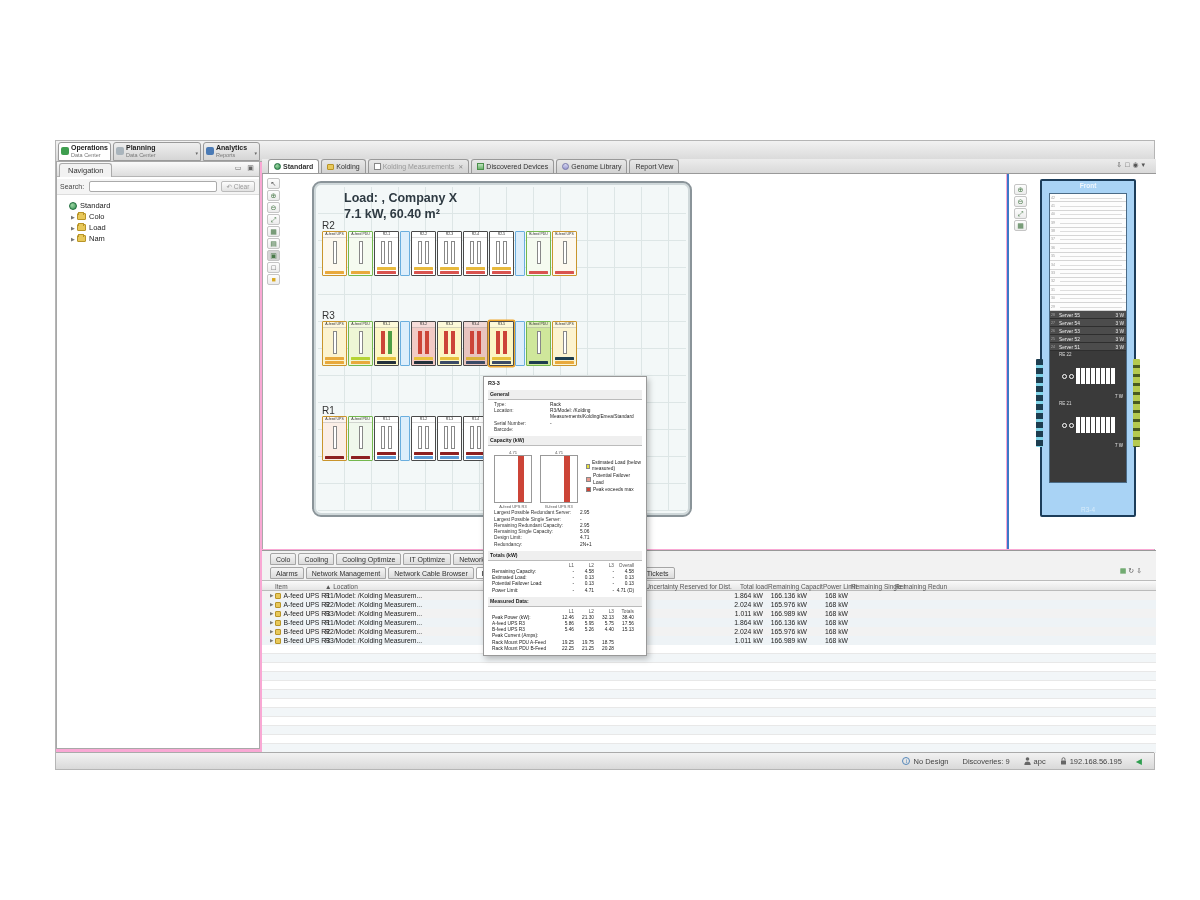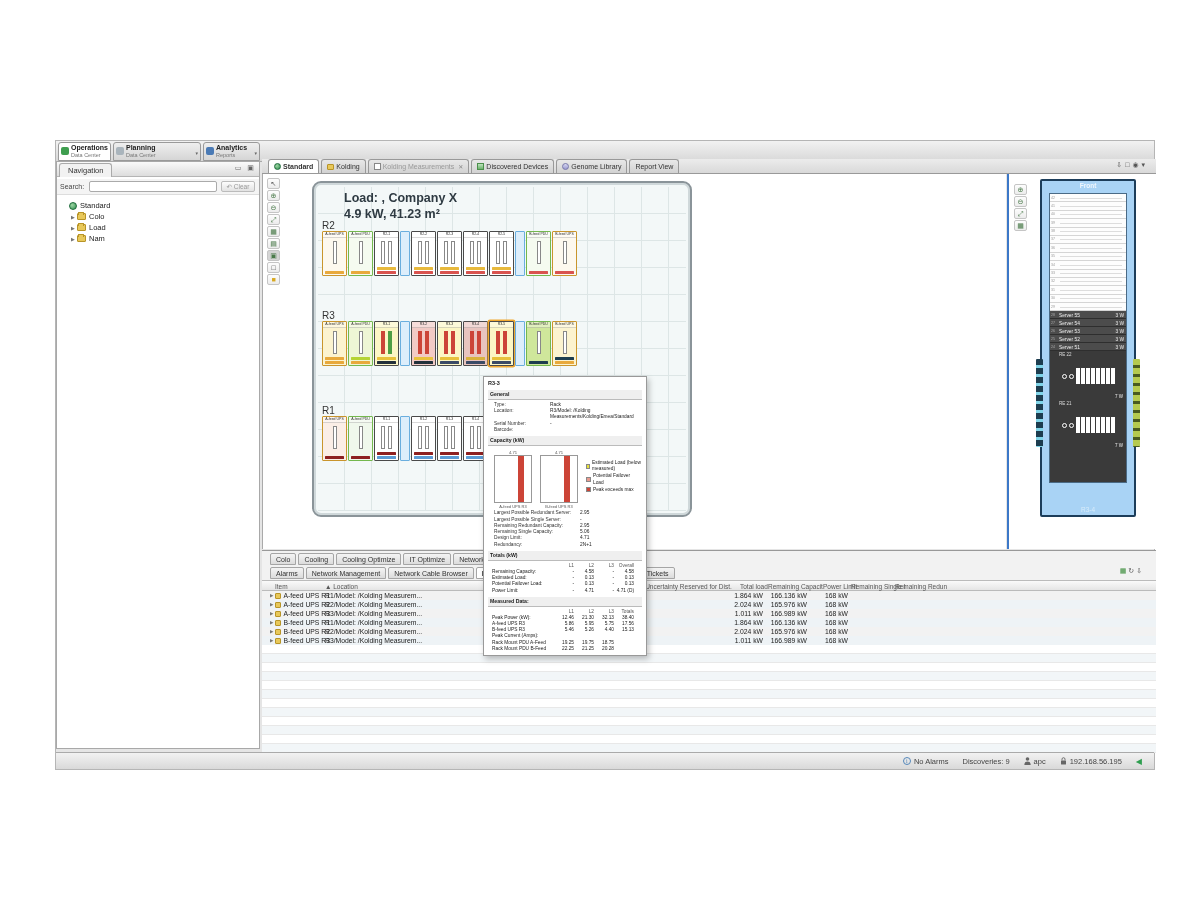--- a/index.html
+++ b/index.html
@@ -1,18 +1,18 @@
 <!DOCTYPE html>
 <html><head>
 <meta charset="utf-8">
 <style>
 *{box-sizing:border-box;margin:0;padding:0}
 html,body{width:1200px;height:900px;background:#fff;font-family:"Liberation Sans",sans-serif;overflow:hidden}
 #stage{position:relative;width:1200px;height:900px;background:#fff}
-#app{position:absolute;left:55px;top:140px;width:1100px;height:630px;background:#e5e5e5;border:1px solid #b5b5b5;font-size:8px;color:#333}
+#app{position:absolute;left:55px;top:140px;width:1100px;height:630px;background:#f9a8d4;border:1px solid #b5b5b5;font-size:8px;color:#333}
 
 #persp{position:absolute;left:0;top:0;width:100%;height:21px;background:linear-gradient(#f2f2f2,#d8d8d8);border-bottom:1px solid #aaa}
 .ptab{position:absolute;top:1px;height:19px;border:1px solid #9a9a9a;border-radius:3px 3px 0 0;background:linear-gradient(#efefef,#d5d5d5);padding:1px 4px 0 12px;cursor:default}
 .ptab.active{background:#fff}
 .ptab .pt{font-size:7px;font-weight:bold;color:#222;line-height:8px}
 .ptab .ps{font-size:5.5px;color:#777;line-height:6px}
 .ptab .pic{position:absolute;left:2px;top:4px;width:8px;height:8px;border-radius:2px}
 .ptab .arr{position:absolute;right:2px;top:7px;font-size:5px;color:#666}
 
 #navpanel{position:absolute;left:0;top:20px;width:204px;height:588px;background:#fff;border:1px solid #a8a8a8}
@@ -226,21 +226,21 @@
           <div class="vicon">⤢</div>
           <div class="vicon">▦</div>
           <div class="vicon">▤</div>
           <div class="vicon" style="background: rgb(213, 213, 213);">▣</div>
           <div class="vicon" style="color: rgb(51, 51, 51);">□</div>
           <div class="vicon" style="color: rgb(216, 168, 32);">■</div>
         </div>
       <div id="room">
         <div id="grid"></div>
         <div id="fpt1">Load: ,  Company X</div>
-        <div id="fpt2">4.9 kW,  41.23 m²</div>
+        <div id="fpt2">7.1 kW,  60.40 m²</div>
         <div id="fprows">
             <div class="rowlbl" style="left: 8px; top: 37px;">R2</div>
             <div class="rack" style="left: 8px; top: 48px; width: 25px; background: rgb(253, 248, 238); border: 1.5px solid rgb(201, 149, 44);">
               <div class="rname">A-feed UPS</div>
               <div class="bars">
                 <div class="bar" style="background: rgb(255, 255, 255);"></div>
               </div>
               <div class="strips">
                 <div class="strip" style="background: rgb(232, 169, 60);"></div>
               </div>
@@ -942,21 +942,21 @@
             <div class="tcn">21.25</div>
             <div class="tcn">20.28</div>
             <div class="tcn"></div>
           </div>
         </div>
     </div>
 
     <div id="statusbar">
       <div class="sitem">
           <span class="iinfo">i</span>
-          <span>No Alarms</span>
+          <span>No Design</span>
         </div>
       <div class="sitem">
           <span>Discoveries: 9</span>
         </div>
       <div class="sitem">
         <svg width="7" height="8" viewBox="0 0 7 8">
             <circle cx="3.5" cy="2" r="1.8" fill="#666"></circle>
             <path d="M0.3 8 Q0.3 4.6 3.5 4.6 Q6.7 4.6 6.7 8 Z" fill="#666"></path>
           </svg>
         <span>apc</span>

